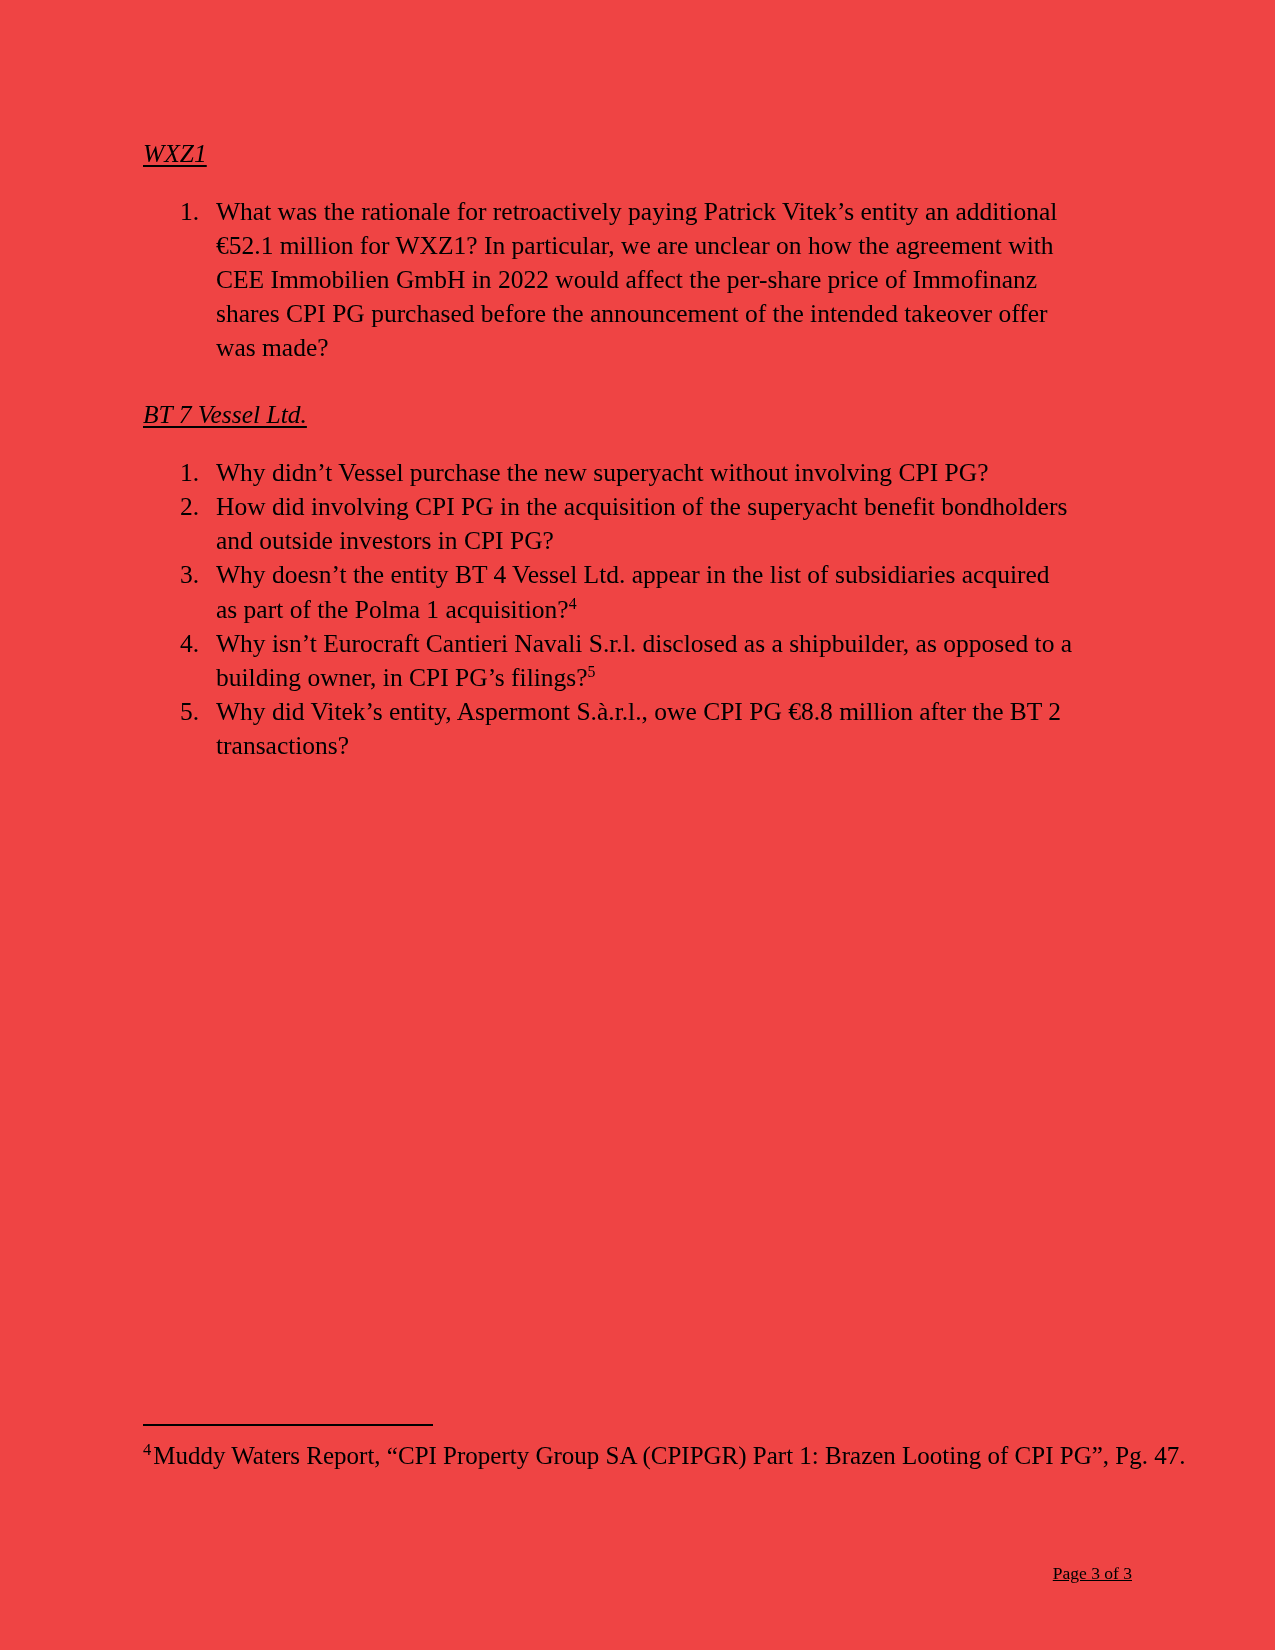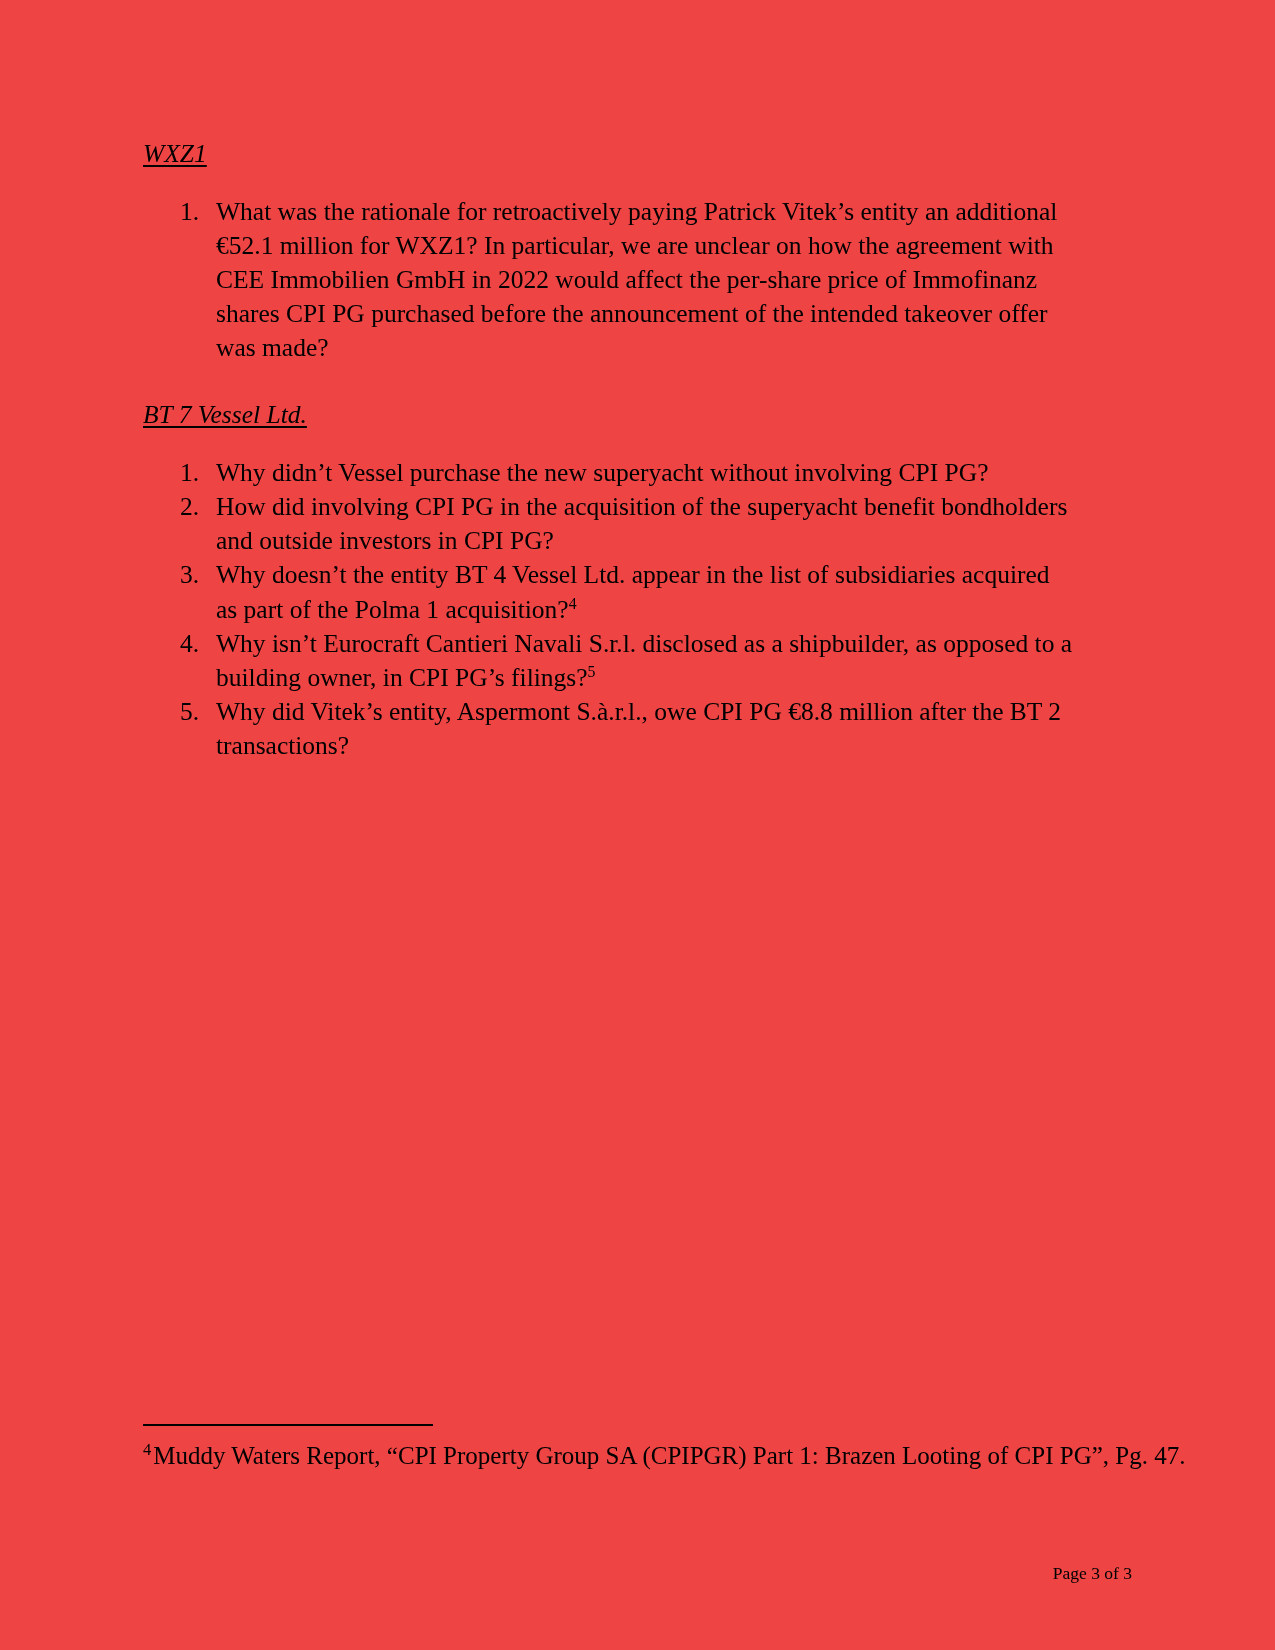--- a/index.html
+++ b/index.html
@@ -100,20 +100,21 @@
 
   
   .page-footer {
     position: absolute;
     right: 143px;
     top: 1563px;
     font-size: 17.5px;
     line-height: 1.2;
     text-align: right;
     white-space: nowrap;
+    text-decoration: underline;
   }
 </style>
 </head>
 <body>
 
 <div class="page">
 
   <div class="content">
 
     <div class="heading-wrap">

